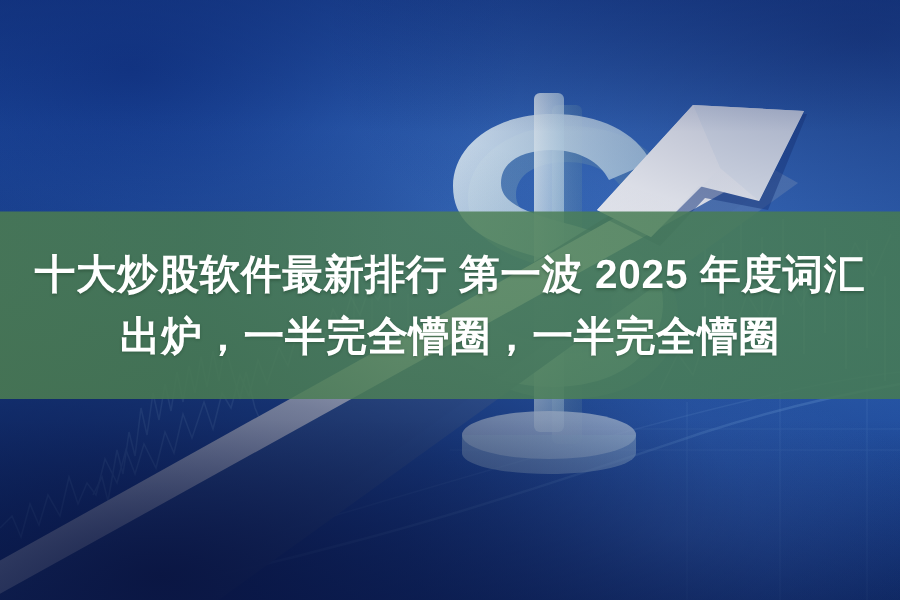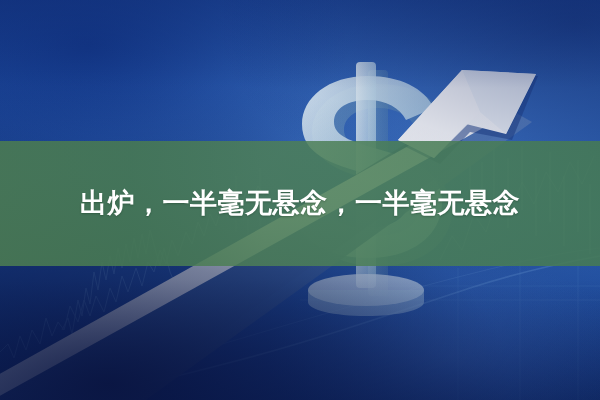--- a/index.html
+++ b/index.html
@@ -233,16 +233,17 @@
 
       <path d="M462,70 L536,74 L506,134 L480,112 Z" fill="#f2f7fb" opacity="0.85"></path>
       <path d="M398,140 L462,70 L480,112 L434,158 Z" fill="#ffffff" opacity="0.95"></path>
     </svg>
   </div>
 
   <div class="bottom-glow"></div>
   <div class="bg-vignette"></div>
 
   <div class="headline-band">
-    <div class="headline-line">出炉，一半毫无悬念，一半毫无悬念</div>
+    <div class="headline-line">十大炒股软件最新排行 第一波 2025 年度词汇</div>
+    <div class="headline-line">出炉，一半完全懵圈，一半完全懵圈</div>
   </div>
 
 </div>
 
 </body></html>

